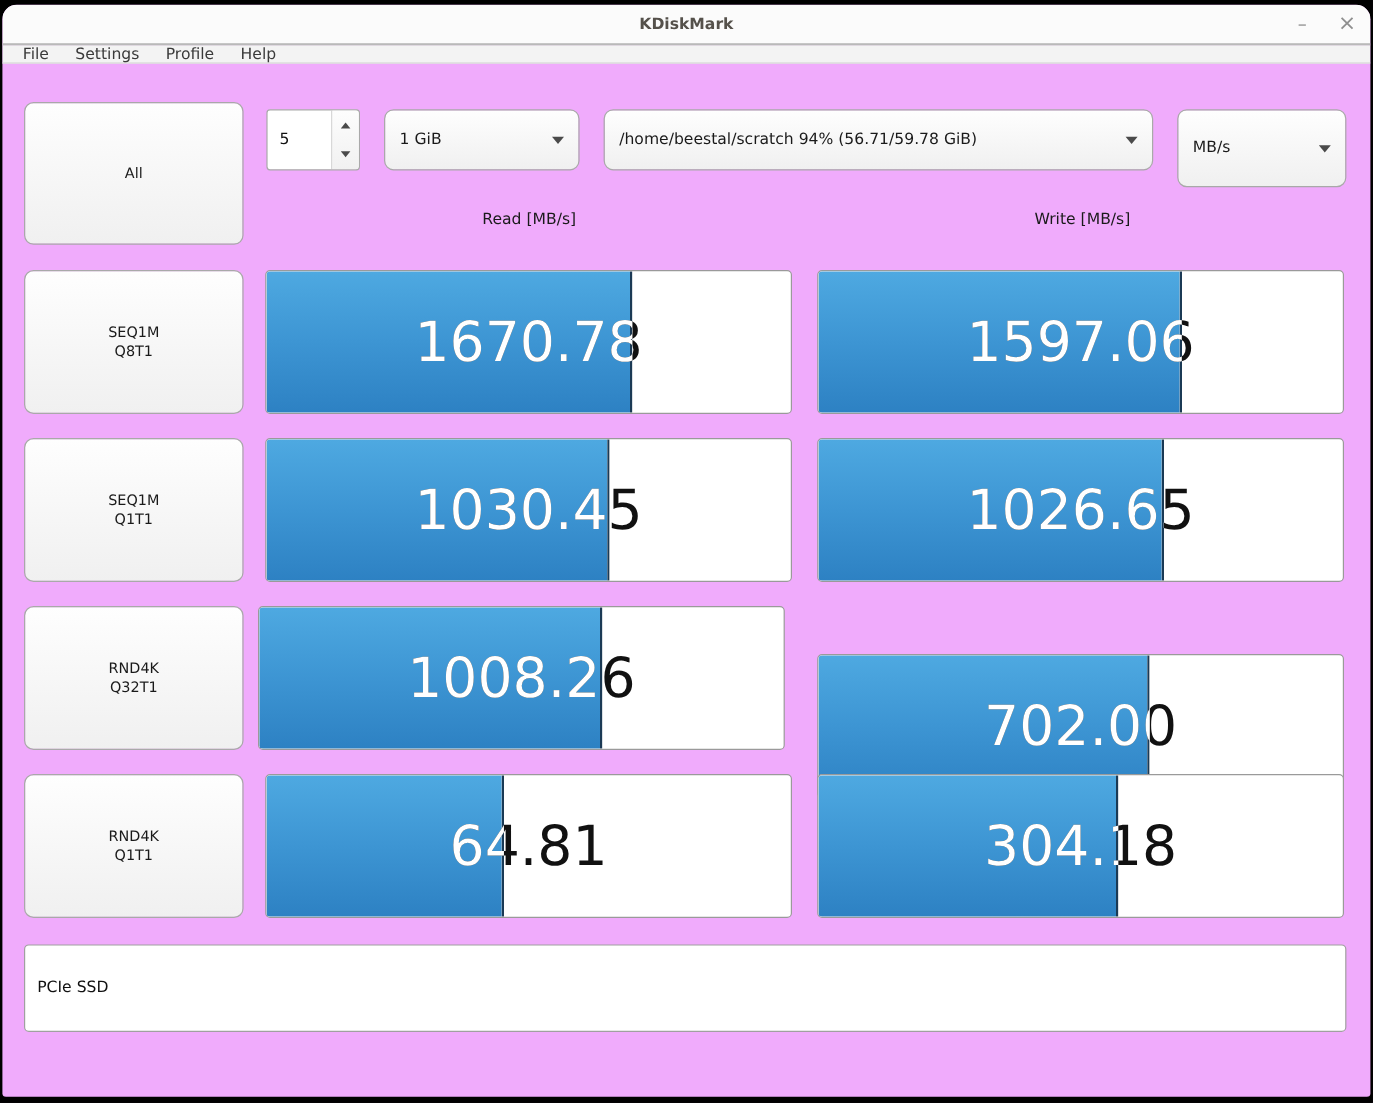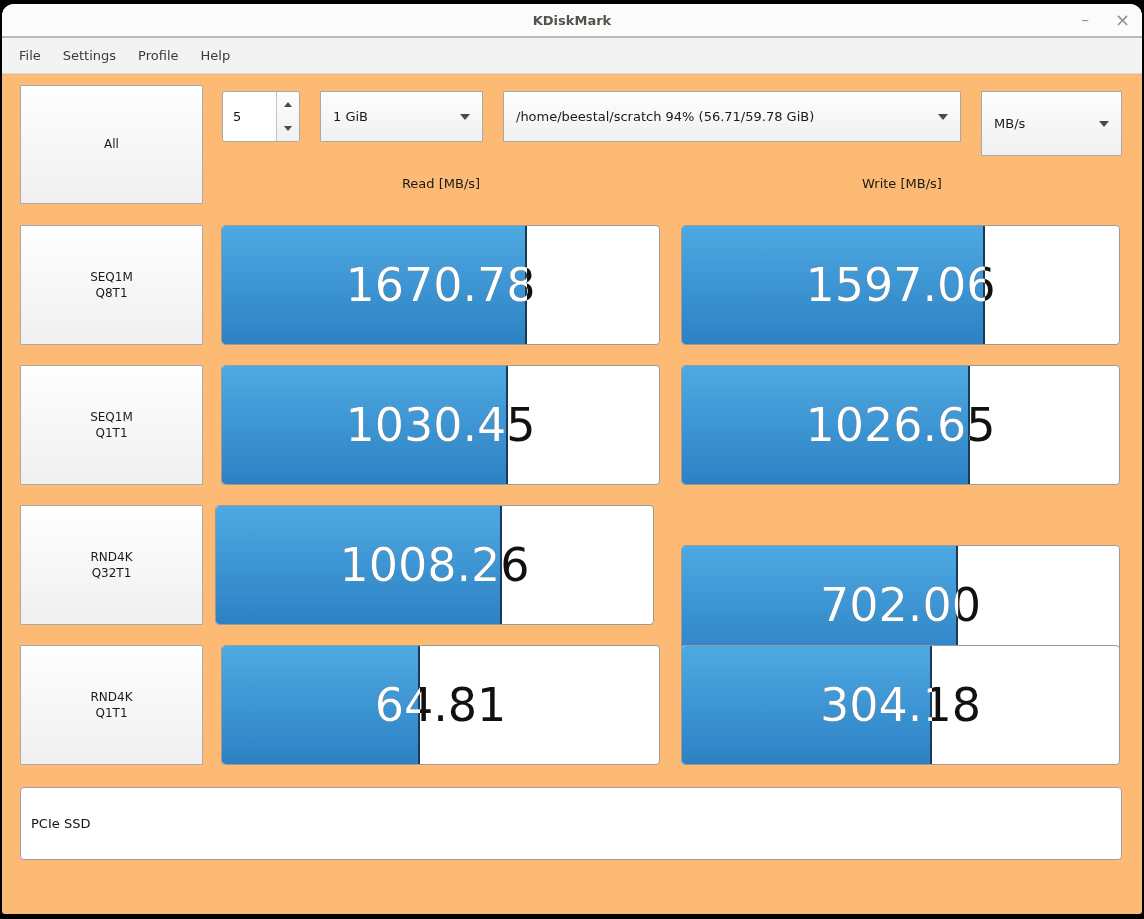--- a/index.html
+++ b/index.html
@@ -1,36 +1,36 @@
 <!DOCTYPE html>
 <html><head>
 <meta charset="utf-8">
 <style>
   html,body{margin:0;padding:0;background:#000;}
   .stage{position:relative;width:1144px;height:919px;background:#000;overflow:hidden;
          font-family:"DejaVu Sans","Liberation Sans",sans-serif;}
   .window{position:absolute;left:2px;top:4px;width:1140px;height:910px;
-          background:#fdba74;border-radius:12px 12px 3px 3px;overflow:hidden;}
+          background:#f0abfc;border-radius:12px 12px 3px 3px;overflow:hidden;}
 
   
   .titlebar{position:absolute;left:0;top:0;width:100%;height:32px;background:#fbfbfb;
             border-bottom:2px solid #b9b9b9;display:flex;align-items:center;justify-content:center;}
   .title{font-size:13px;font-weight:bold;color:#55514b;}
   .win-controls{position:absolute;right:12px;top:0;height:32px;display:flex;align-items:center;gap:26px;}
   .win-btn{color:#8f8f8f;font-size:18px;line-height:18px;cursor:default;}
   .win-btn.min{font-size:15px;}
 
   
-  .menubar{position:absolute;left:0;top:34px;width:100%;height:36px;background:#f3f3f3;
+  .menubar{position:absolute;left:0;top:34px;width:100%;height:15px;background:#f3f3f3;
            border-bottom:1px solid #d8d8d8;display:flex;align-items:center;padding-left:6px;box-sizing:border-box;}
   .menu-item{font-size:13px;color:#3a3a3a;padding:3px 11px;}
 
   
   .btn{background:linear-gradient(180deg,#fefefe,#f0f0f0);border:1px solid #a9a9a9;
-       border-radius:1px;box-sizing:border-box;color:#1a1a1a;gap:12px;}
+       border-radius:8px;box-sizing:border-box;color:#1a1a1a;gap:12px;}
   .big-btn{position:absolute;display:flex;align-items:center;justify-content:center;
            text-align:center;font-size:12px;line-height:1.35;white-space:pre-line;}
   .combo{position:absolute;display:flex;align-items:center;font-size:13px;padding:0 12px;box-sizing:border-box;}
   .combo .arrow{margin-left:auto;width:0;height:0;border-left:5px solid transparent;
                 border-right:5px solid transparent;border-top:6px solid #4a4a4a;}
 
   
   .spin{position:absolute;background:#fff;border:1px solid #a9a9a9;border-radius:3px;
         box-sizing:border-box;display:flex;}
   .spin-val{flex:1;display:flex;align-items:center;padding-left:10px;font-size:13px;color:#111;}

